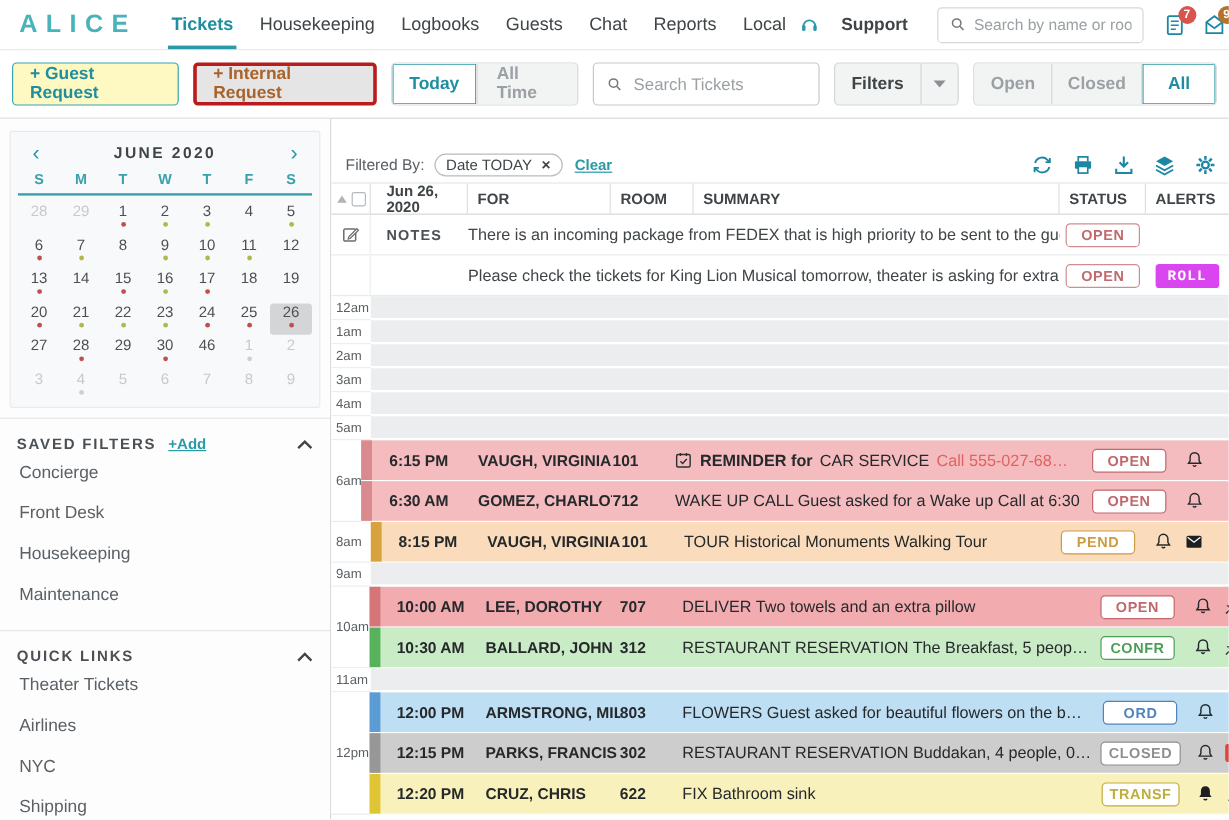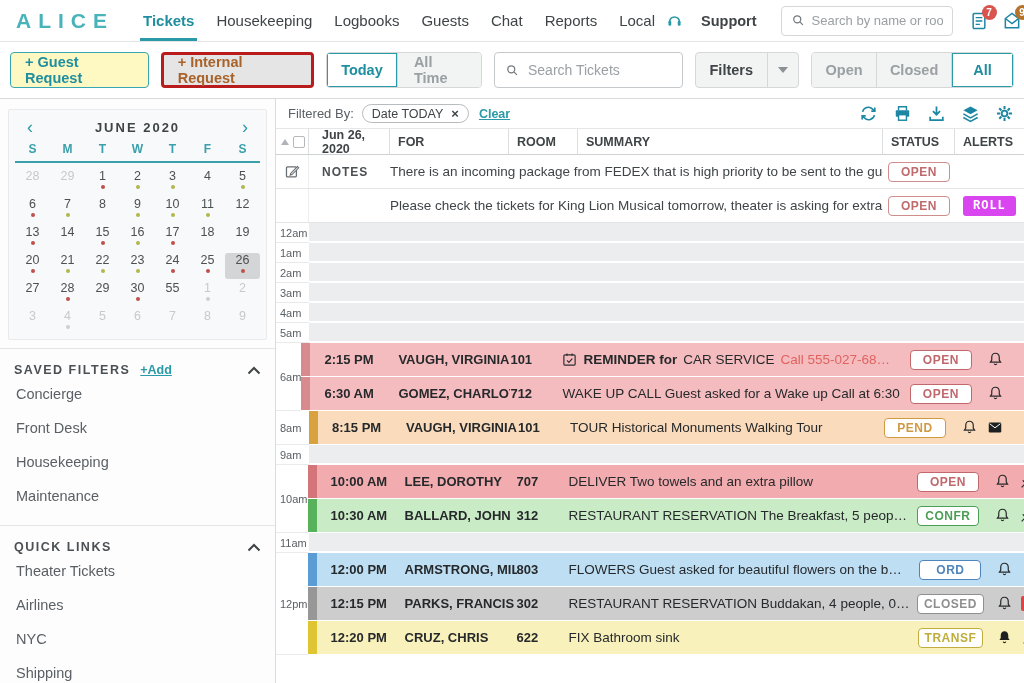--- a/index.html
+++ b/index.html
@@ -36,21 +36,21 @@
   .tk-search input::placeholder { color:#9aa0a3; }
   .filters { display:flex; align-items:center; height:36px; background:#f2f3f3; border:1px solid #d5d7d8; border-radius:4px; cursor:pointer; }
   .filters .f-label { font-size:14.5px; font-weight:bold; color:#3f4447; padding:0 14px; }
   .filters .f-caret { border-left:1px solid #d5d7d8; height:100%; display:flex; align-items:center; padding:0 10px; }
   .caret-down { width:0; height:0; border-left:5px solid transparent; border-right:5px solid transparent; border-top:6px solid #8a9094; }
   .status-seg { margin-left:auto; }
 
   
   .bodywrap { display:flex; height:584px; }
   .sidebar { width:276px; border-right:1px solid #d9dbdc; background:#fdfdfd; overflow:hidden; }
-  .main { flex:1; overflow:hidden; }
+  .main { flex:1; overflow:hidden;margin-top:24px; }
 
   
   .cal { margin:10px 8px 6px 8px; background:#f8f9fa; border:1px solid #e8eaeb; border-radius:2px; padding:8px 6px 4px 6px; }
   .cal-head { display:flex; align-items:center; justify-content:space-between; padding:0 8px 6px 8px; }
   .cal-title { font-size:13px; font-weight:bold; letter-spacing:2px; color:#3f4447; }
   .cal-arrow { color:#2a9aa8; font-size:18px; line-height:1; cursor:pointer; padding:0 4px; }
   .cal-days { display:grid; grid-template-columns:repeat(7,1fr); border-bottom:2px solid #3aa0ac; padding-bottom:5px; }
   .cal-days span { text-align:center; color:#3aa0ac; font-size:12px; font-weight:bold; }
   .cal-grid { display:grid; grid-template-columns:repeat(7,1fr); row-gap:2px; margin-top:6px; }
   .cal-cell { height:26px; display:flex; flex-direction:column; align-items:center; justify-content:flex-start; cursor:pointer; border-radius:3px; }
@@ -349,21 +349,21 @@
           </div>
           <div class="cal-cell">
             <span class="num">29</span>
             <span class="cal-dot" style="background: transparent;"></span>
           </div>
           <div class="cal-cell">
             <span class="num">30</span>
             <span class="cal-dot" style="background: rgb(192, 80, 77);"></span>
           </div>
           <div class="cal-cell">
-            <span class="num">55</span>
+            <span class="num">46</span>
             <span class="cal-dot" style="background: transparent;"></span>
           </div>
           <div class="cal-cell muted">
             <span class="num">1</span>
             <span class="cal-dot" style="background: rgb(205, 208, 210);"></span>
           </div>
           <div class="cal-cell muted">
             <span class="num">2</span>
             <span class="cal-dot" style="background: transparent;"></span>
           </div>
@@ -545,21 +545,21 @@
         </div>
         <div class="hour empty">
           <div class="gut">5am</div>
           <div class="slot-area"></div>
         </div>
         <div class="hour">
           <div class="gut">6am</div>
           <div class="ev-stack">
             <div class="ev" style="background: rgb(245, 188, 191);">
               <div class="ev-strip" style="background: rgb(217, 138, 142);"></div>
-              <div class="ev-time">2:15 PM</div>
+              <div class="ev-time">6:15 PM</div>
               <div class="ev-name">VAUGH, VIRGINIA</div>
               <div class="ev-room">101</div>
               <div class="ev-summ">
                 <span class="ic">
                   <svg width="15" height="15" viewBox="0 0 24 24">
                     <rect x="3" y="4.5" width="18" height="16.5" rx="2" fill="none" stroke="#2c2f31" stroke-width="1.9"></rect>
                     <path d="M8 2.5v4M16 2.5v4" stroke="#2c2f31" stroke-width="1.9"></path>
                     <path d="M8 13.5l3 3 5.5-6" fill="none" stroke="#2c2f31" stroke-width="1.9"></path>
                   </svg>
                 </span>

